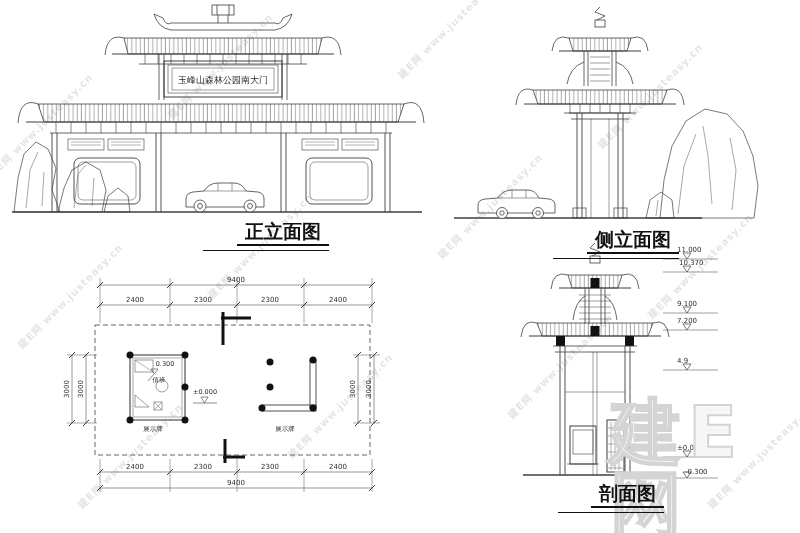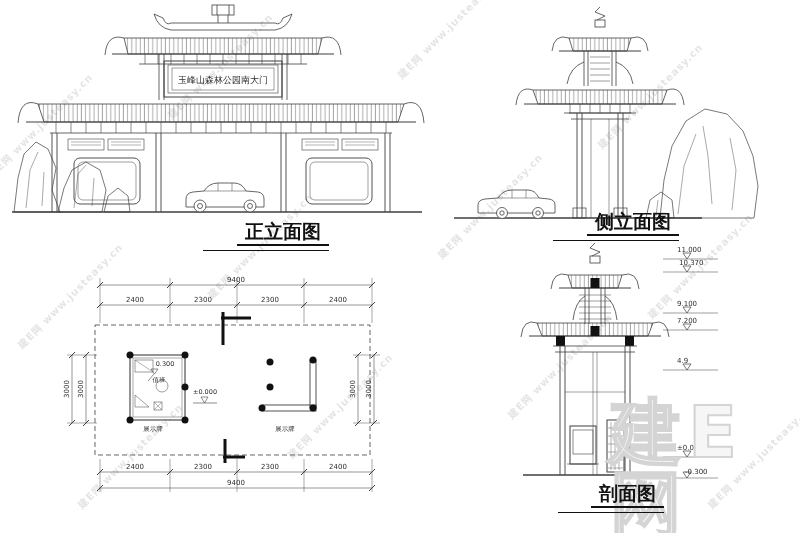--- a/index.html
+++ b/index.html
@@ -303,20 +303,20 @@
     <text x="162" y="123" font-size="7">4.9</text>
     <text x="162" y="210" font-size="7">±0.000</text>
     <text x="170" y="234" font-size="7">-0.300</text>
   </svg>
 
   <div class="wm-brand">建E网</div>
 
   <div class="view-label" style="left:203px;top:220px;width:126px">
     <span class="vl-inner">正立面图</span>
   </div>
-  <div class="view-label" style="left:553px;top:210px;width:126px">
+  <div class="view-label" style="left:553px;top:228px;width:126px">
     <span class="vl-inner">侧立面图</span>
   </div>
   <div class="view-label" style="left:558px;top:482px;width:106px">
     <span class="vl-inner">剖面图</span>
   </div>
 
 </div>
 
 </body></html>

